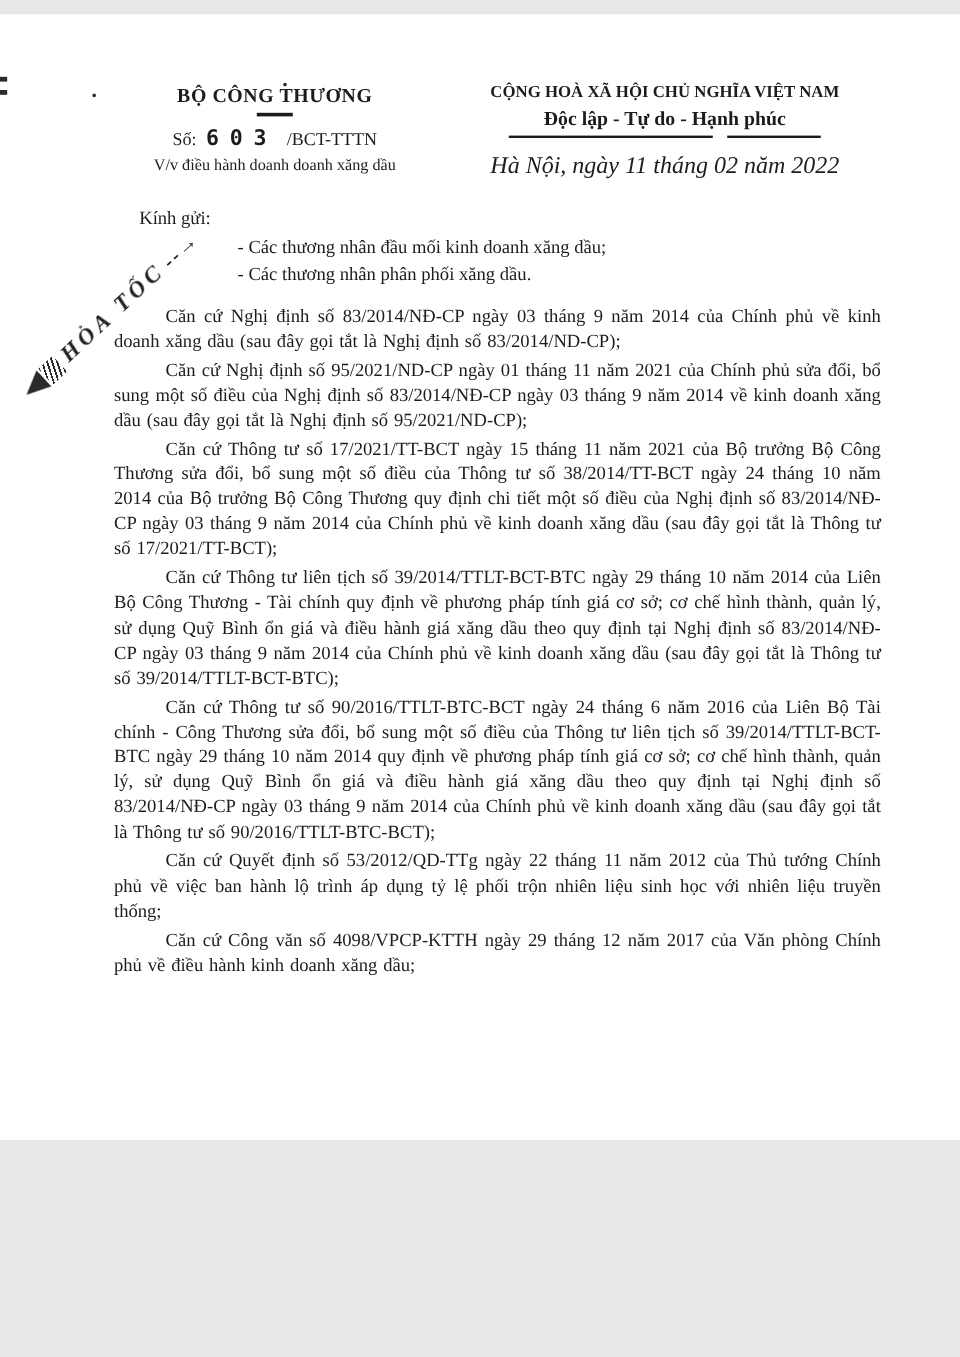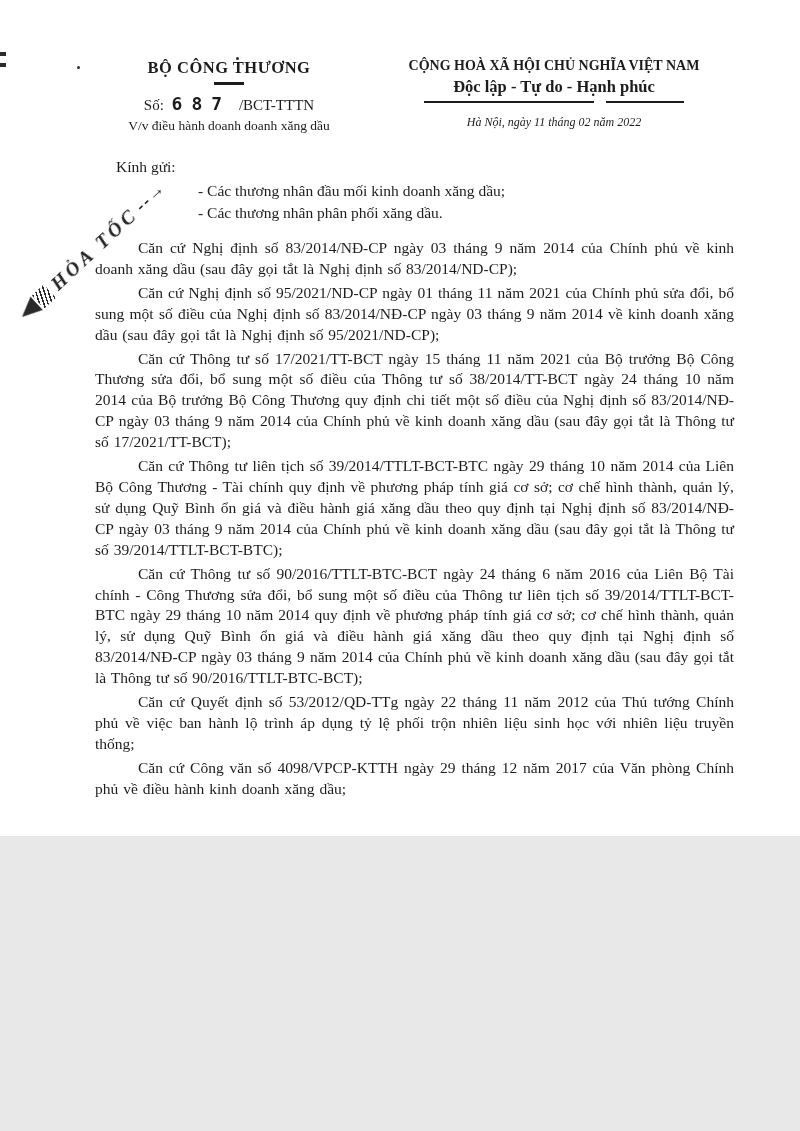--- a/index.html
+++ b/index.html
@@ -1,39 +1,39 @@
 <!DOCTYPE html>
 <html><head>
 <meta charset="utf-8">
 <style>
   html,body{margin:0;padding:0;background:#e8e8e8;}
   .page{
     position:relative;
-    width:800px;height:836px;
-    margin:0 auto;
+    width:800px;height:938px;
+    margin:12px auto;
     background:#ffffff;
     font-family:"Liberation Serif","DejaVu Serif",serif;
     color:#1c1c1c;
     overflow:hidden;
   }
   
   .header{display:flex;padding:58px 66px 0 84px;}
   .header-left{flex:0 0 290px;text-align:center;}
   .header-right{flex:1;text-align:center;}
   .org-name{font-weight:bold;font-size:16.5px;letter-spacing:.5px;}
   .org-sep{width:30px;height:3px;background:#1c1c1c;margin:4px auto 8px auto;}
   .doc-number{font-size:15px;margin-top:2px;white-space:nowrap;}
   .doc-number .num{font-weight:bold;font-size:18px;letter-spacing:9px;padding:0 4px;font-family:"DejaVu Sans Mono",monospace;}
   .doc-subject{font-size:13.5px;margin-top:4px;}
   .country-name{font-weight:bold;font-size:14px;white-space:nowrap;}
   .national-motto{font-weight:bold;font-size:16.5px;margin-top:3px;}
   .motto-underline{display:flex;justify-content:center;align-items:center;gap:12px;margin-top:4px;}
   .motto-underline .seg1{width:170px;height:2px;background:#1c1c1c;}
   .motto-underline .seg2{width:78px;height:2px;background:#1c1c1c;}
-  .place-date{font-style:italic;font-size:12px;margin-top:12px;}
+  .place-date{font-style:italic;font-size:20px;margin-top:12px;}
   
   .recipients{margin-top:24px;padding-left:116px;font-size:15.5px;}
   .salutation{margin-bottom:4px;}
   .recipient-line{padding-left:82px;line-height:22px;}
   
   .body-text{padding:14px 66px 0 95px;}
   .body-text p{
     margin:0 0 3px 0;
     font-size:15.5px;
     line-height:20.9px;
@@ -87,21 +87,21 @@
   <div class="speck sp4"></div>
   <div class="speck sp5"></div>
   <div class="speck sp6"></div>
 
   <div class="header">
     <div class="header-left">
       <div class="org-name">BỘ CÔNG THƯƠNG</div>
       <div class="org-sep"></div>
       <div class="doc-number">
         <span>Số:</span>
-        <span class="num">687</span>
+        <span class="num">603</span>
         <span>/BCT-TTTN</span>
       </div>
       <div class="doc-subject">V/v điều hành doanh doanh xăng dầu</div>
     </div>
     <div class="header-right">
       <div class="country-name">CỘNG HOÀ XÃ HỘI CHỦ NGHĨA VIỆT NAM</div>
       <div class="national-motto">Độc lập - Tự do - Hạnh phúc</div>
       <div class="motto-underline">
         <div class="seg1"></div>
         <div class="seg2"></div>

